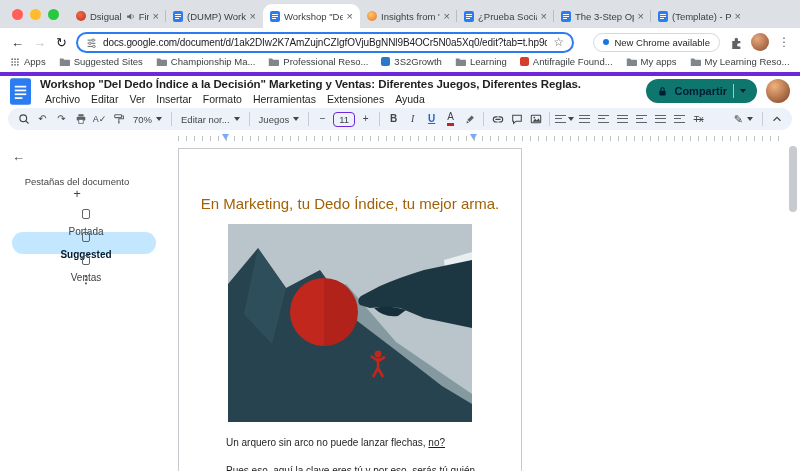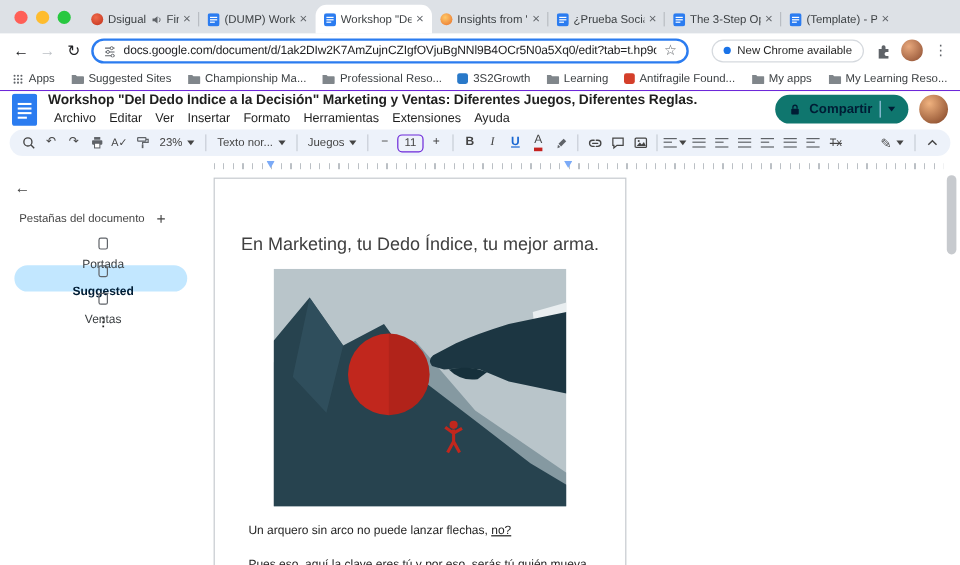--- a/index.html
+++ b/index.html
@@ -30,21 +30,21 @@
   .urlbox { width: 498px; height: 21px; border: 2px solid #2b7cf0; border-radius: 12px; display: flex; align-items: center; gap: 6px; padding: 0 8px; font-size: 10px; color: #202124; background: #fff; }
   .url { white-space: nowrap; overflow: hidden; flex: 1; letter-spacing: -0.1px; }
   .star { color: #5f6368; font-size: 12px; line-height: 1; }
   .rightgrp { margin-left: auto; display: flex; align-items: center; gap: 9px; }
   .newchrome { display: flex; align-items: center; gap: 5px; border: 1px solid #d5d9de; border-radius: 11px; padding: 3px 9px; font-size: 9.5px; color: #1f1f1f; white-space: nowrap; }
   .nc-dot { width: 6px; height: 6px; border-radius: 50%; background: #1a73e8; }
   .avatar-s { width: 18px; height: 18px; border-radius: 50%; background: radial-gradient(circle at 35% 32%, #e8a87c, #8a4b2f); }
   .kebab { font-size: 12px; color: #5f6368; line-height: 1; }
 
   
-  .bkbar { height: 20px; background: #fff; display: flex; align-items: center; gap: 13px; padding: 0 10px; font-size: 9.5px; color: #3c4043; border-bottom: 1px solid #6d28d9; }
+  .bkbar { height: 20px; background: #fff; display: flex; align-items: flex-start; gap: 13px; padding: 0 10px; font-size: 9.5px; color: #3c4043; border-bottom: 4px solid #6d28d9; }
   .bk { display: flex; align-items: center; gap: 4px; white-space: nowrap; }
   .dotfav { width: 9px; height: 9px; border-radius: 2px; }
   .df-blue { background: #2979c9; } .df-red { background: #d43f2a; }
 
   
   .dheader { height: 30px; display: flex; align-items: flex-start; padding: 2px 10px 0 10px; background: #fff; }
   .dtitles { margin-left: 9px; flex: 1; min-width: 0; }
   .dtitle { font-size: 11.5px; color: #1f1f1f; font-weight: 700; white-space: nowrap; overflow: hidden; line-height: 13px; letter-spacing: -0.1px; }
   .dmenus { display: flex; gap: 1px; margin-top: 1px; }
   .dmenu { font-size: 10.5px; color: #1f1f1f; padding: 0 5px; border-radius: 6px; line-height: 14px; }
@@ -72,34 +72,34 @@
 
   
   .ruler { height: 12px; position: relative; background: #fff; }
   .ticks { position: absolute; left: 178px; right: 14px; top: 4px; height: 5px; background-image: repeating-linear-gradient(to right, #aab0b6 0 1px, transparent 1px 8px); opacity: 0.8; }
   .rmarker { position: absolute; top: 2px; width: 7px; height: 6px; background: #7baaf7; clip-path: polygon(0 0,100% 0,50% 100%); }
 
   
   .content { position: relative; height: 327px; background: #fff; }
   .sidebar { position: absolute; left: 0; top: 0; bottom: 0; width: 172px; padding: 4px 6px 0 12px; }
   .backarrow { font-size: 13px; color: #444; width: 20px; line-height: 1; padding-top: 2px; }
-  .tabshdr { display: flex; align-items: center; justify-content: space-between; margin-top: 13px; padding: 0 28px 0 4px; }
+  .tabshdr { display: flex; align-items: center; justify-content: space-between; margin-top: 13px; padding: 0 28px 0 4px; flex-direction: column; }
   .tabshdr .t { font-size: 9.5px; color: #444; }
   .plus { font-size: 13px; color: #444; line-height: 1; }
   .tlist { margin-top: 9px; }
   .titem { height: 22px; display: flex; align-items: center; gap: 7px; padding: 0 8px 0 12px; font-size: 10px; color: #3c4043; border-radius: 12px; margin: 1px 10px 1px 0; flex-direction: column; }
   .titem.active { background: #c2e7ff; color: #001d35; font-weight: 700; }
   .tic { width: 8px; height: 10px; border: 1px solid #5f6368; border-radius: 2px; flex: none; }
   .titem .sp { flex: 1; }
   .titem .kb { font-size: 10px; color: #1f1f1f; }
 
   .page { position: absolute; left: 178px; top: 4px; width: 344px; height: 400px; background: #fff; border: 1px solid #c6cacf; }
-  .pheading { margin: 46px 8px 0; text-align: center; font-size: 15px; color: #404040; }
+  .pheading { margin: 46px 8px 0; text-align: center; font-size: 15px; color: #a16207; }
   .pimg { width: 244px; height: 198px; margin: 12px auto 0; display: block; }
-  .ppara { margin: 14px 26px 0 28px; font-size: 10px; color: #1f1f1f; line-height: 1.35; }
+  .ppara { margin: 14px 26px 0 47px; font-size: 10px; color: #1f1f1f; line-height: 1.35; }
   .ppara .ul { text-decoration: underline; }
   .sb { position: absolute; right: 3px; top: 2px; width: 8px; height: 66px; background: #c7cace; border-radius: 4px; }
 </style>
 </head>
 <body>
 
 <div class="window">
 
   <div class="tabstrip">
     <div class="lights">
@@ -321,26 +321,26 @@
       </span>
     <span class="ti" style="font-size:9px;">A✓</span>
     <span class="ti">
         <svg viewBox="0 0 14 14">
           <rect x="2" y="2" width="8" height="3.4" rx="0.6" fill="none" stroke="#5f6368" stroke-width="1.2"></rect>
           <path d="M10,3.6 h2.2 v3 h-5.4 v2" fill="none" stroke="#5f6368" stroke-width="1.2"></path>
           <rect x="6" y="8.6" width="1.6" height="3.6" fill="#5f6368"></rect>
         </svg>
       </span>
     <span class="tdd">
-        <span>23%</span>
+        <span>70%</span>
         <span class="cv"></span>
       </span>
     <span class="tsep"></span>
     <span class="tdd">
-        <span>Texto nor...</span>
+        <span>Editar nor...</span>
         <span class="cv"></span>
       </span>
     <span class="tsep"></span>
     <span class="tdd">
         <span>Juegos</span>
         <span class="cv"></span>
       </span>
     <span class="tsep"></span>
     <span class="ti">−</span>
     <span class="sizebox">11</span>

